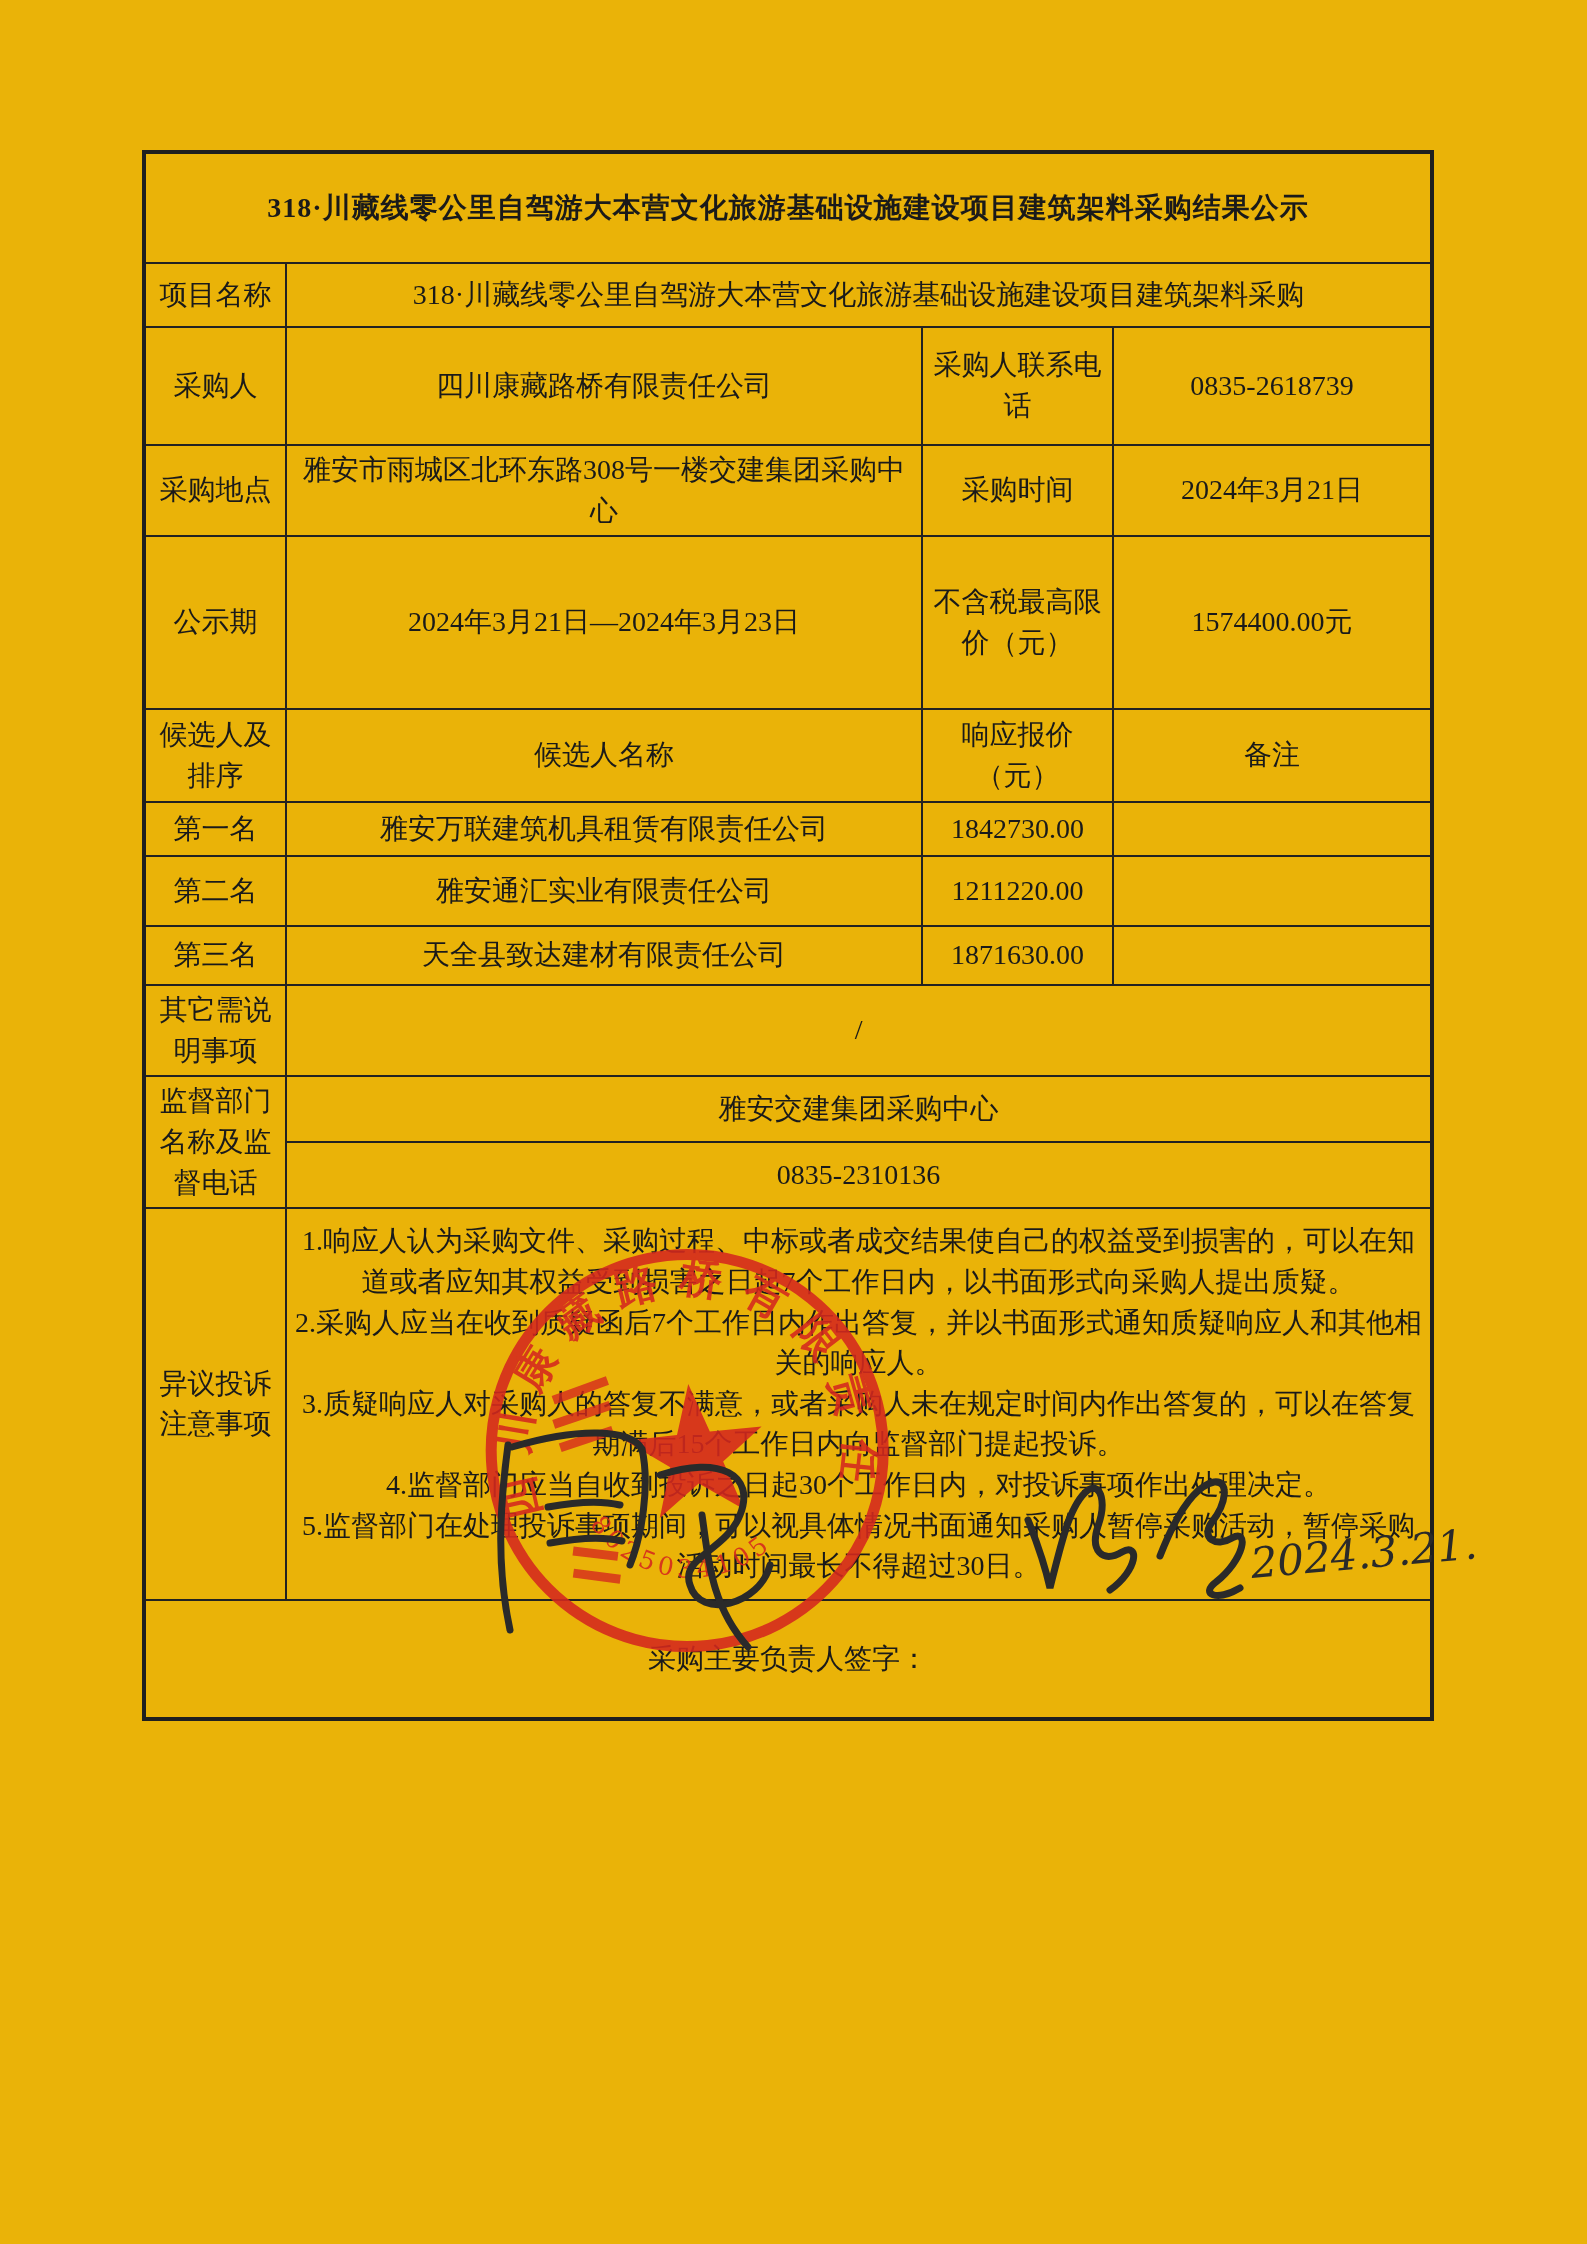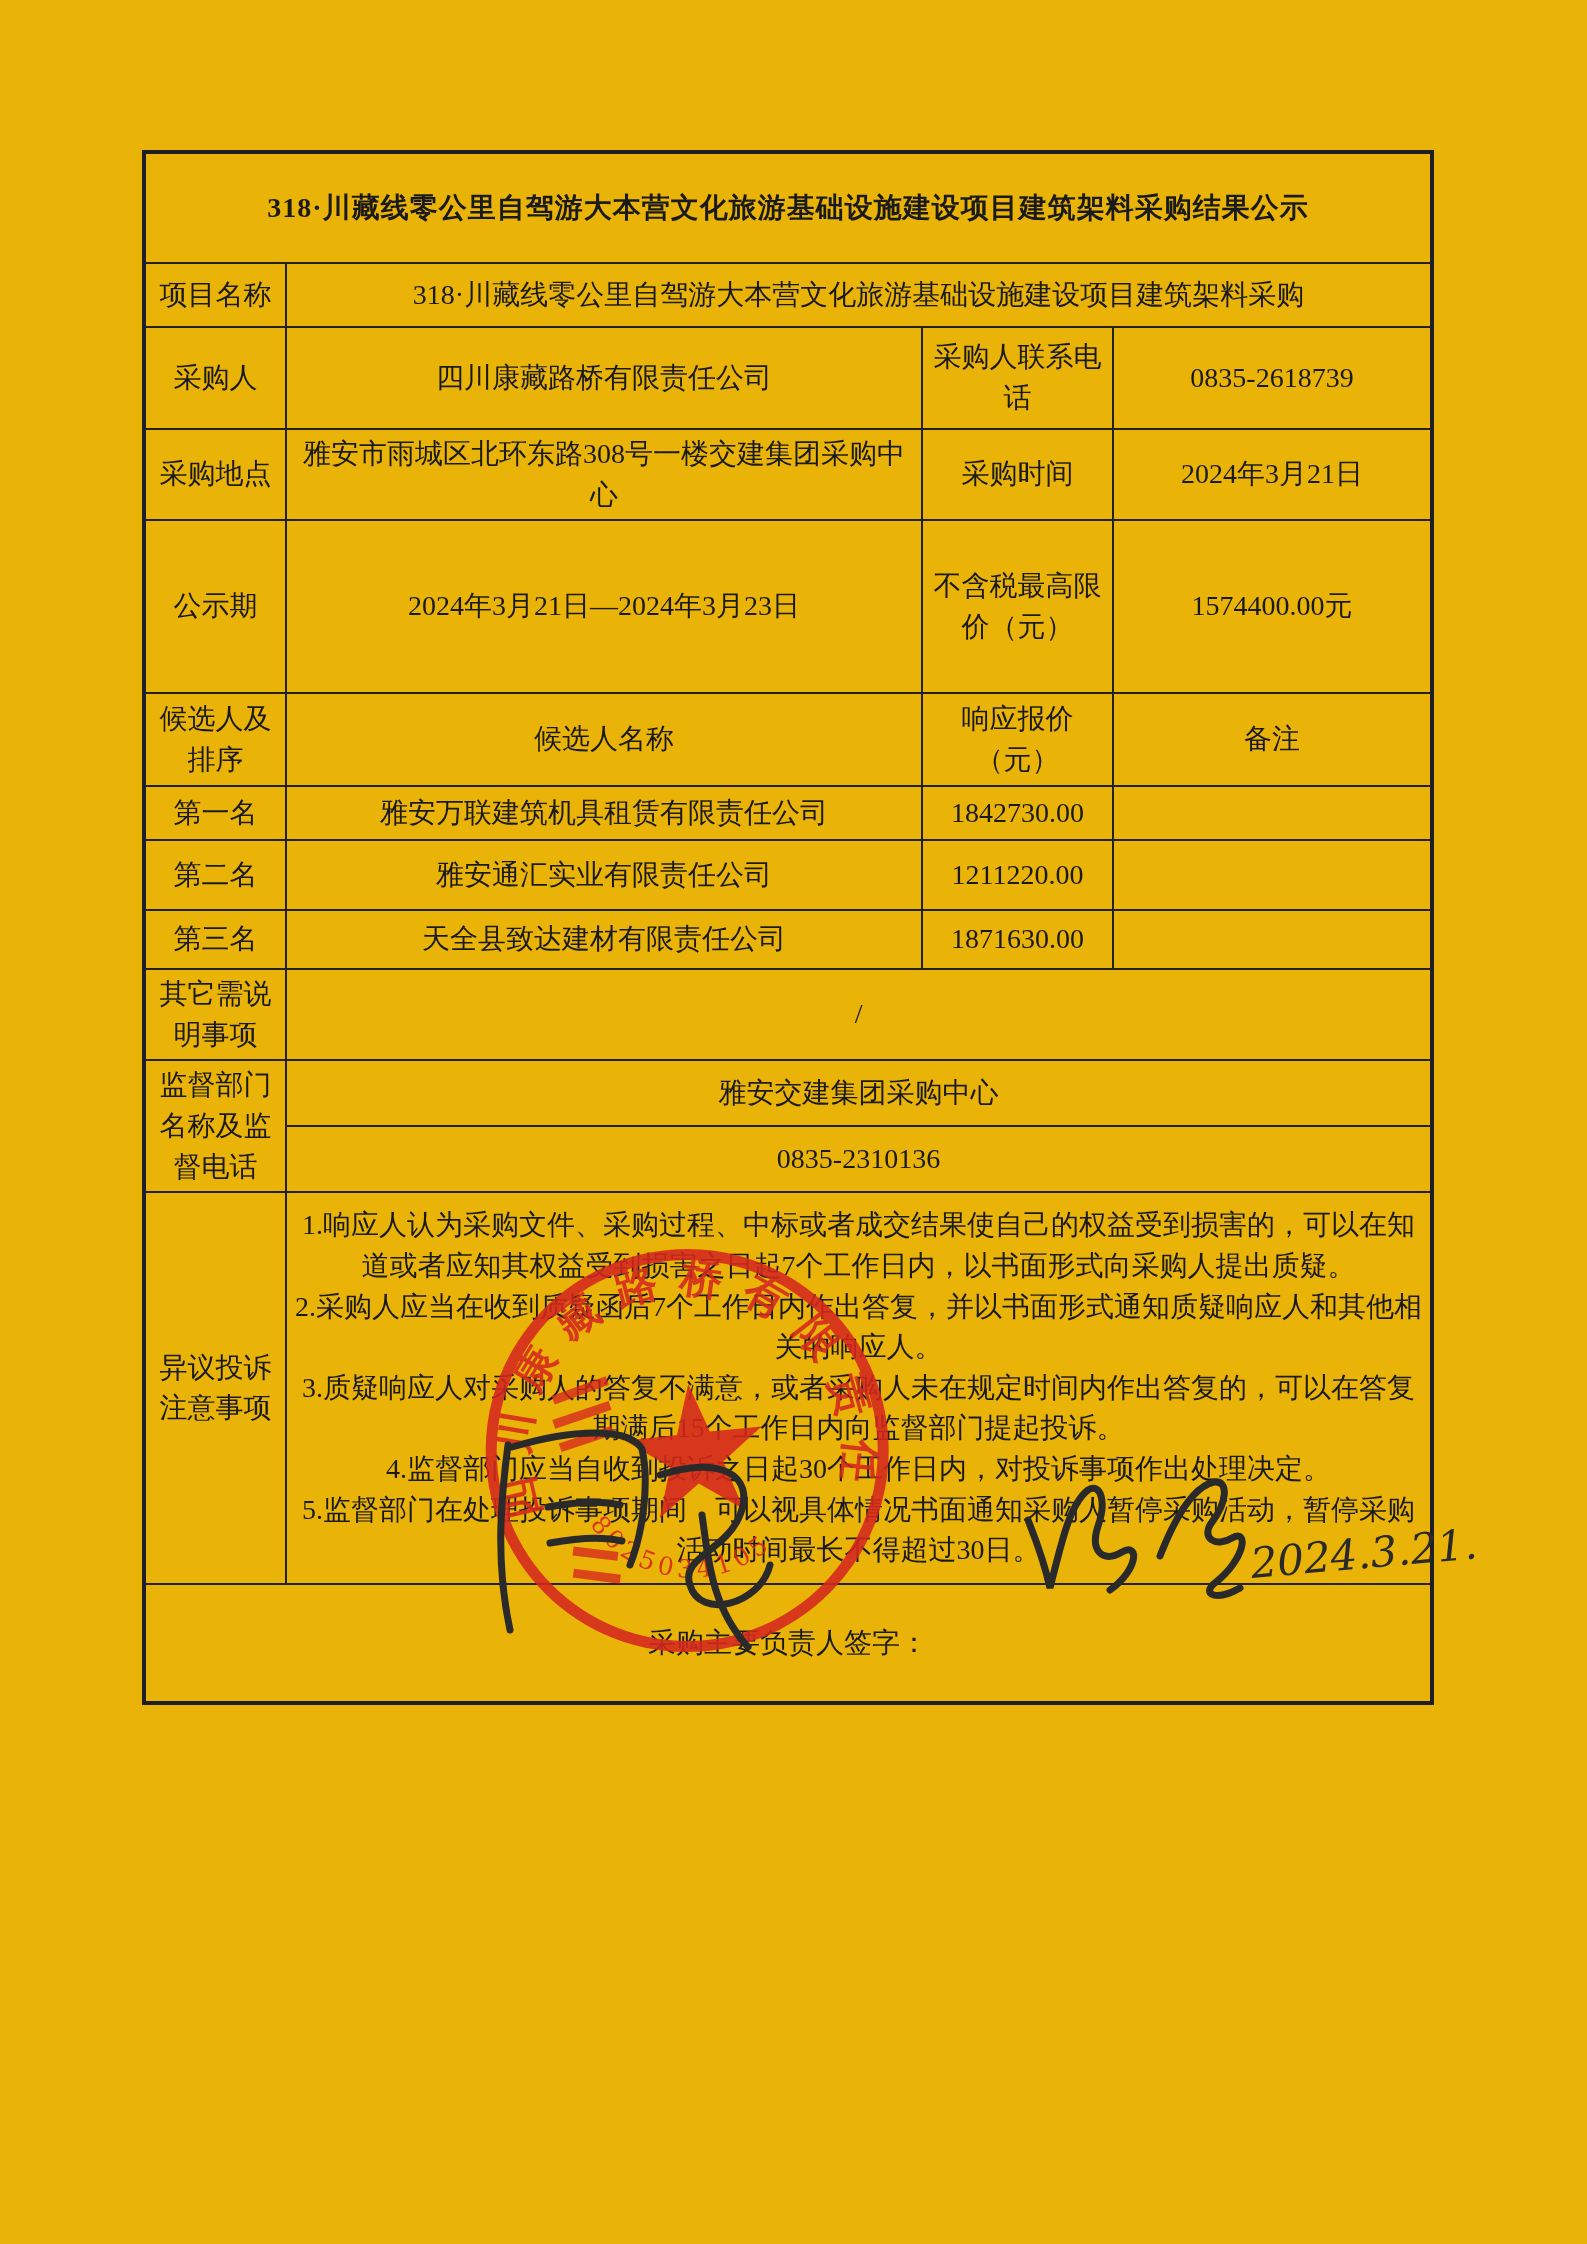--- a/index.html
+++ b/index.html
@@ -70,21 +70,21 @@
     <tbody>
         <tr>
       <td class="title-cell" colspan="4">318·川藏线零公里自驾游大本营文化旅游基础设施建设项目建筑架料采购结果公示</td>
     </tr>
 
     <tr style="height:64px">
       <td class="label">项目名称</td>
       <td colspan="3">318·川藏线零公里自驾游大本营文化旅游基础设施建设项目建筑架料采购</td>
     </tr>
 
-    <tr style="height:102px">
+    <tr style="height:118px">
       <td class="label">采购人</td>
       <td>四川康藏路桥有限责任公司</td>
       <td class="label">采购人联系电话</td>
       <td>0835-2618739</td>
     </tr>
 
     <tr style="height:84px">
       <td class="label">采购地点</td>
       <td class="left">雅安市雨城区北环东路308号一楼交建集团采购中心</td>
       <td class="label">采购时间</td>

